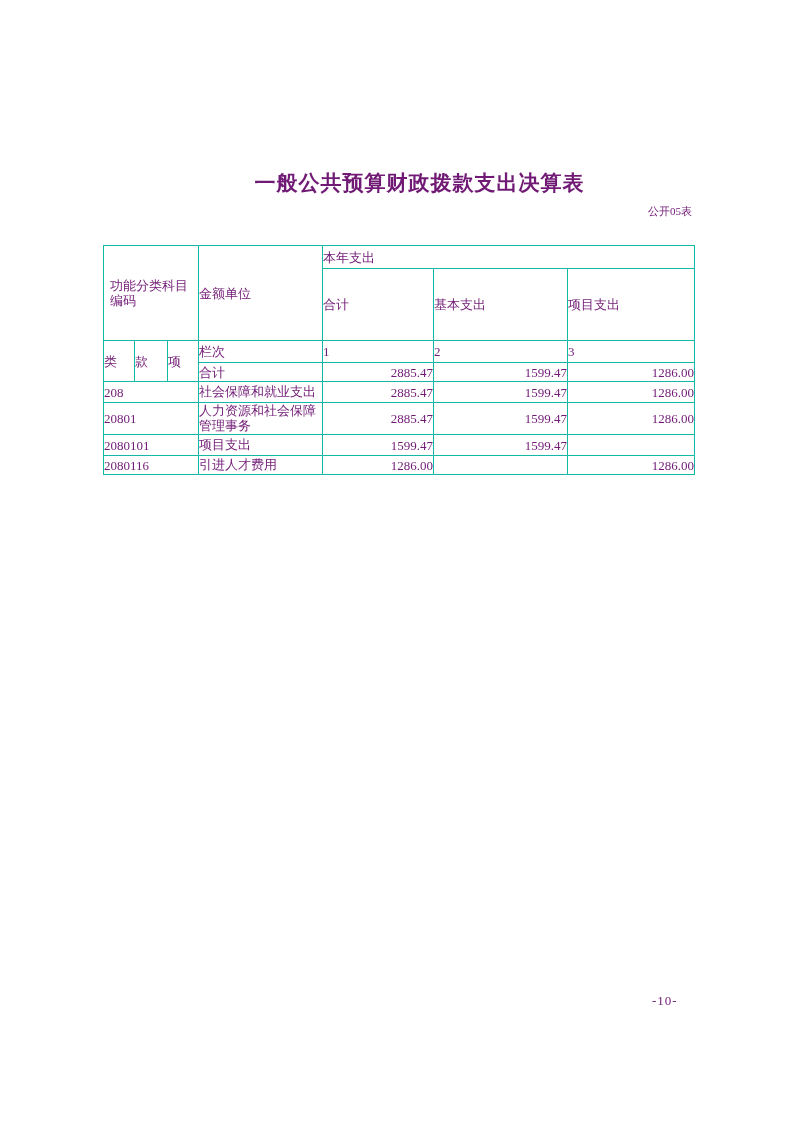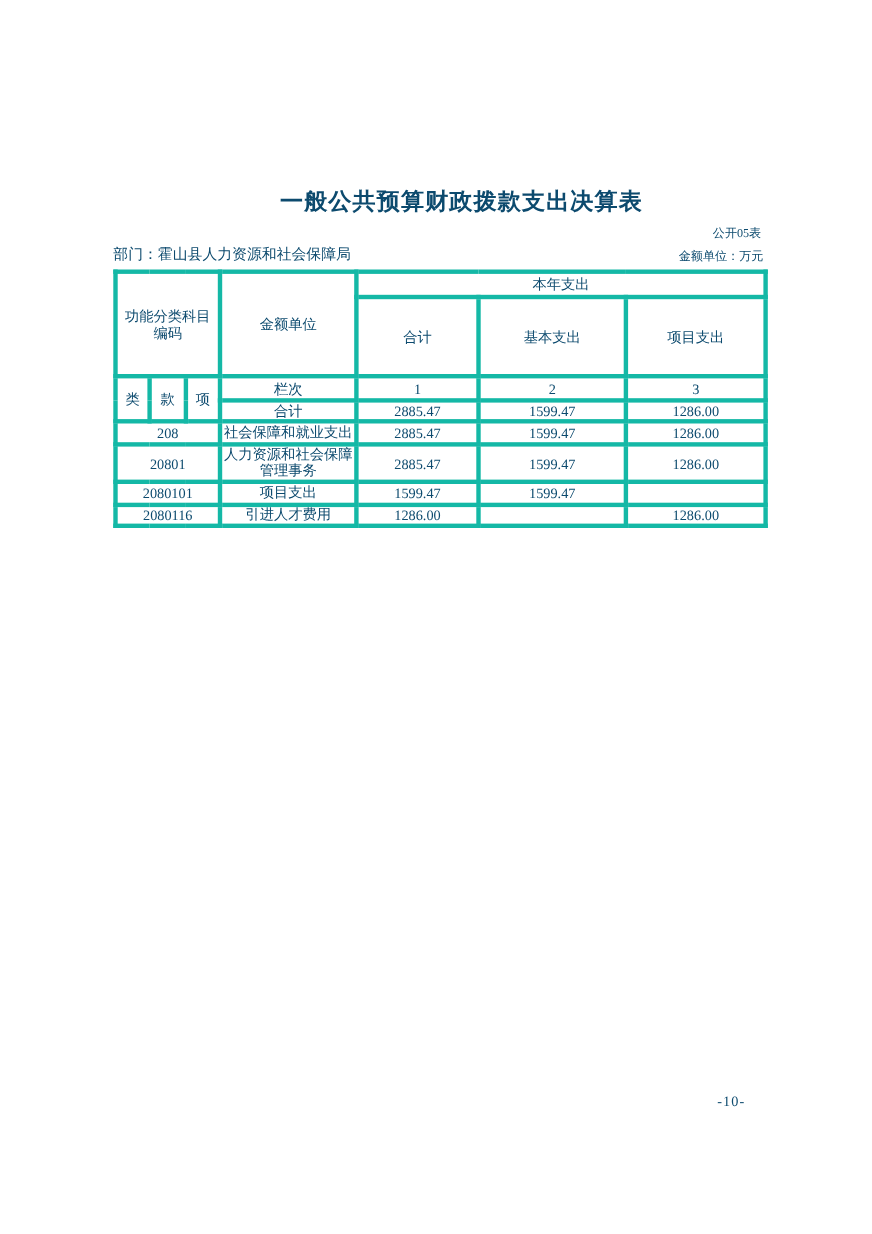--- a/index.html
+++ b/index.html
@@ -1,20 +1,20 @@
 <!DOCTYPE html>
 <html><head>
 <meta charset="utf-8">
 <style>
   html,body{margin:0;padding:0;background:#ffffff;}
   .page{
     position:relative;
     width:793px;height:1122px;
     background:#ffffff;
-    color:#0c4a6e;
+    color:#701a75;
     font-family:"Liberation Serif","DejaVu Serif",serif;
     overflow:hidden;
   }
   .title{
     position:absolute;top:169px;left:46px;right:0;
     text-align:center;
     font-family:"Liberation Sans","DejaVu Sans",sans-serif;
     font-weight:bold;
     font-size:21px;
     letter-spacing:1px;
@@ -31,24 +31,23 @@
   }
   .dept{font-size:13.5px;line-height:21px;}
   .unit{font-size:11px;line-height:16px;}
   table.budget{
     position:absolute;top:245px;left:103px;
     width:592px;
     border-collapse:collapse;
     table-layout:fixed;
   }
   table.budget td{
-    border:4px solid #14b8a6;
+    border:1px solid #14b8a6;
     font-size:13px;
     line-height:15px;
-    text-align:center;
     vertical-align:middle;
     padding:0;
     overflow:hidden;
   }
   .h23{height:23px}.h72{height:72px}.h22{height:22px}.h19{height:19px}
   .h21{height:21px}.h32{height:32px}
   td.num{text-align:right;padding-right:2px;margin-top:28px;}
   td.code{text-align:left;padding-left:2px;}
   td.name{text-align:left;padding-left:3px;font-family:Liberation Mono, monospace;}
   .wrap80{width:82px;margin:0 auto;}
@@ -64,24 +63,20 @@
 </style>
 </head>
 <body>
 
 <div class="page">
 
   <div class="title">一般公共预算财政拨款支出决算表</div>
 
   <div class="table-code">公开05表</div>
 
-  <div class="meta-row">
-    <span class="dept">部门：霍山县人力资源和社会保障局</span>
-    <span class="unit">金额单位：万元</span>
-  </div>
 
   <table class="budget">
     <colgroup>
       <col style="width:31px">
         <col style="width:33px">
         <col style="width:31px">
       <col style="width:124px">
         <col style="width:111px">
         <col style="width:134px">
         <col style="width:127px">

